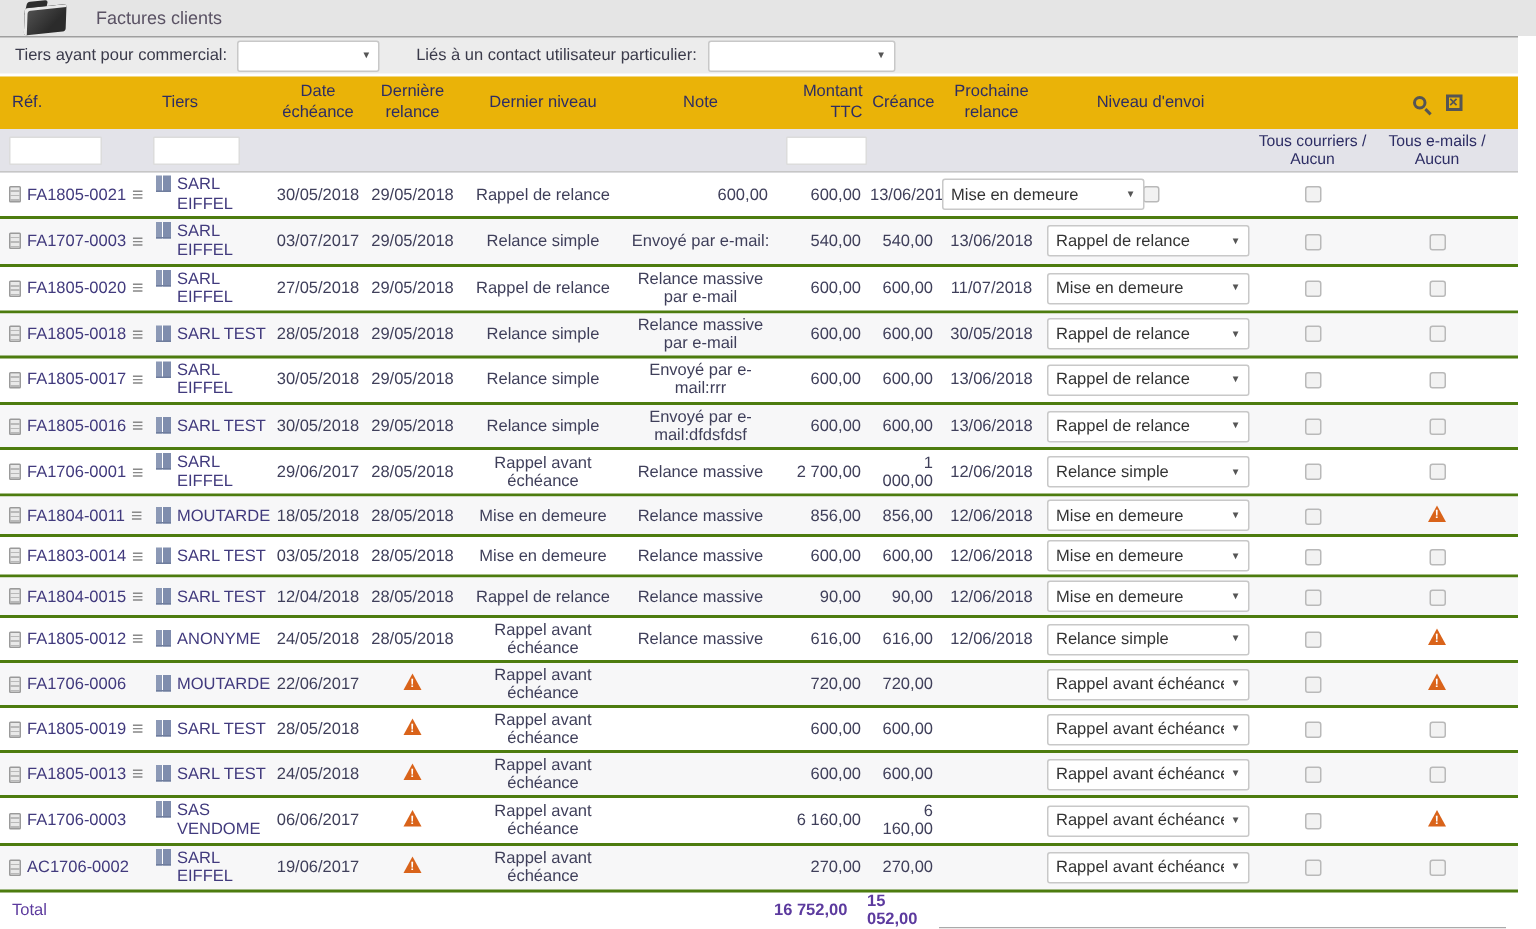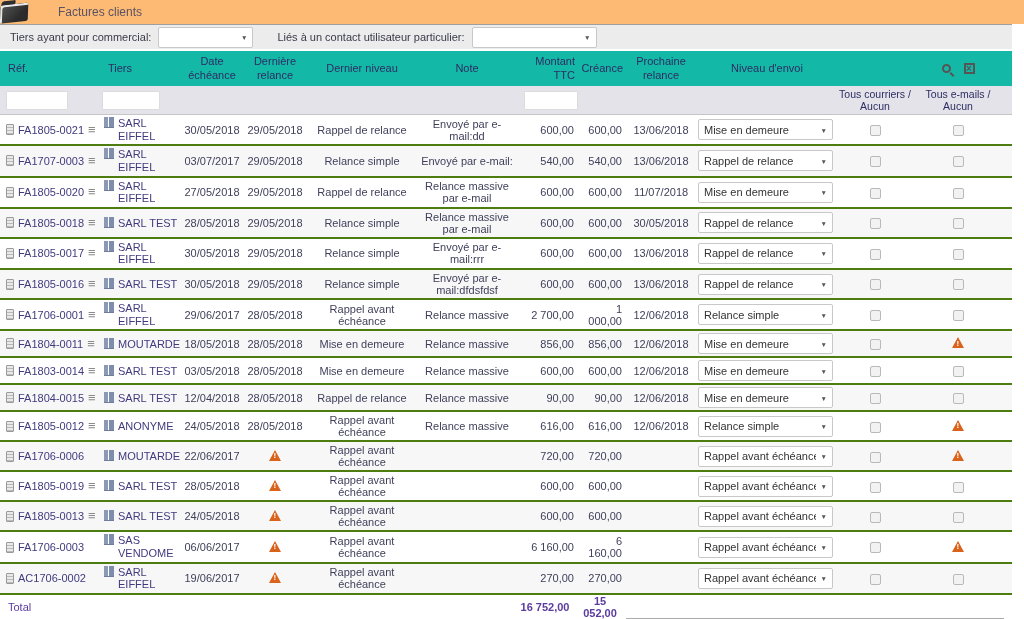--- a/index.html
+++ b/index.html
@@ -2,21 +2,21 @@
 <html><head>
 <meta charset="utf-8">
 <style>
   * { margin:0; padding:0; box-sizing:border-box; }
   html,body { width:1024px; height:619px; overflow:hidden; background:#fff;
               font-family:"Liberation Sans", sans-serif; }
   .page { width:1024px; height:619px; display:flex; flex-direction:column; position:relative; }
   .content { width:1012px; }
 
   
-  .titlebar { height:42px; display:flex; align-items:center; padding-left:0; gap:26px; background:#fdba74; }
+  .titlebar { height:42px; display:flex; align-items:center; padding-left:16px; gap:16px; background:#e5e5e5; }
   .folder-icon { width:32px; height:24px; position:relative; transform:rotate(-6deg); }
   .folder-icon::before { content:""; position:absolute; left:2px; top:0; width:14px; height:8px;
                           background:#2e2e2e; border-radius:2px 2px 0 0; transform:skewX(-18deg); }
   .folder-icon::after  { content:""; position:absolute; left:0; top:4px; width:28px; height:18px;
                           background:linear-gradient(135deg,#555 0%,#2b2b2b 70%);
                           border-radius:2px; transform:skewX(-8deg);
                           box-shadow:inset 2px 2px 0 #e9e9e9; }
   .app-title { font-size:12px; color:#5a5264; }
 
   
@@ -29,21 +29,21 @@
   select.flat { appearance:none; -webkit-appearance:none; -moz-appearance:none;
                 border:1px solid #c8c8c8; background:#fff; font:11px "Liberation Sans",sans-serif;
                 color:#333; padding:2px 16px 2px 5px; height:21px; border-radius:2px; }
   .filter-select-1 { width:95px; }
   .filter-select-2 { width:125px; }
 
   
   .grid { display:grid;
           grid-template-columns:100px 80px 64px 62px 112px 98px 62px 48px 70px 142px 74px 92px;
           align-items:center; }
-  .thead1 { background:#14b8a6; min-height:35px; font-size:11px; color:#2d2d64; }
+  .thead1 { background:#eab308; min-height:35px; font-size:11px; color:#2d2d64; }
   .thead1 .hcell { text-align:center; line-height:1.2; padding:2px 1px; }
   .thead1 .hleft { text-align:left; padding-left:8px; }
   .thead1 .hright { text-align:right; padding-right:3px; }
   .thead1 .sorted { cursor:pointer; }
   .thead2 { background:#e3e3e9; min-height:29px; border-bottom:1px solid #c6c6c6;
             font-size:10.5px; color:#2d2d64; }
   .thead2 .hcell { text-align:center; line-height:1.15; }
   .hfilter-input { height:19px; border:1px solid #dcdcdc; background:#fff; border-radius:1px;
                    font:11px "Liberation Sans",sans-serif; padding:0 3px; }
   .w1 { width:62px; margin-left:6px; } .w2 { width:58px; margin-left:2px; }
@@ -78,21 +78,21 @@
                border-bottom:11px solid #d9631a; position:relative; display:inline-block; }
   .warn-icon::after { content:"!"; position:absolute; left:-1.5px; top:1.5px; font-size:8px;
                       font-weight:bold; color:#fff; }
   input.cb { appearance:none; -webkit-appearance:none; width:11px; height:11px;
              border:1px solid #b9b9b9; background:#f2f2f2; border-radius:2px; vertical-align:middle; }
   .niveau-select { width:135px; height:19px; border-bottom-color:#9a9a9a; }
 
   
   .total-row { min-height:22px; font-size:11px; color:#5c3a9e; }
   .total-row .label { padding-left:8px; grid-column:1 / span 6; }
-  .total-row .amt { font-weight:bold; text-align:center; padding-right:4px; }
+  .total-row .amt { font-weight:bold; text-align:left; padding-right:4px; }
   .total-row .tail { grid-column:9 / span 4; align-self:stretch; border-bottom:1px solid #aaa; }
 
   
   .footer { flex:1; display:flex; justify-content:flex-end; align-items:flex-start;
             padding:8px 14px 0 0; width:1024px; }
   .btn { border:1px solid #b3b3b3; background:linear-gradient(#fefefe,#e7e7e7); border-radius:3px;
          padding:3px 12px; font:11px "Liberation Sans",sans-serif; color:#444; cursor:pointer;
          box-shadow:0 1px 1px rgba(0,0,0,0.12); }
   .bottombar { height:8px; width:1024px; background:#0d0d0d; }
 </style>
@@ -167,21 +167,20 @@
     <div class="cell c-tiers">
       <span class="building-icon"></span>
       <a class="link">SARL EIFFEL</a>
     </div>
     <div class="cell center">30/05/2018</div>
     <div class="cell center">
       <span>29/05/2018</span>
       
     </div>
     <div class="cell center">Rappel de relance</div>
-    <div class="cell center">Envoyé par e-mail:dd</div>
     <div class="cell right">600,00</div>
     <div class="cell right">600,00</div>
     <div class="cell center">13/06/2018</div>
     <div class="cell">
       <span class="select-wrap">
         <select class="flat niveau-select">
           <option>Mise en demeure</option>
         </select>
       </span>
     </div>

